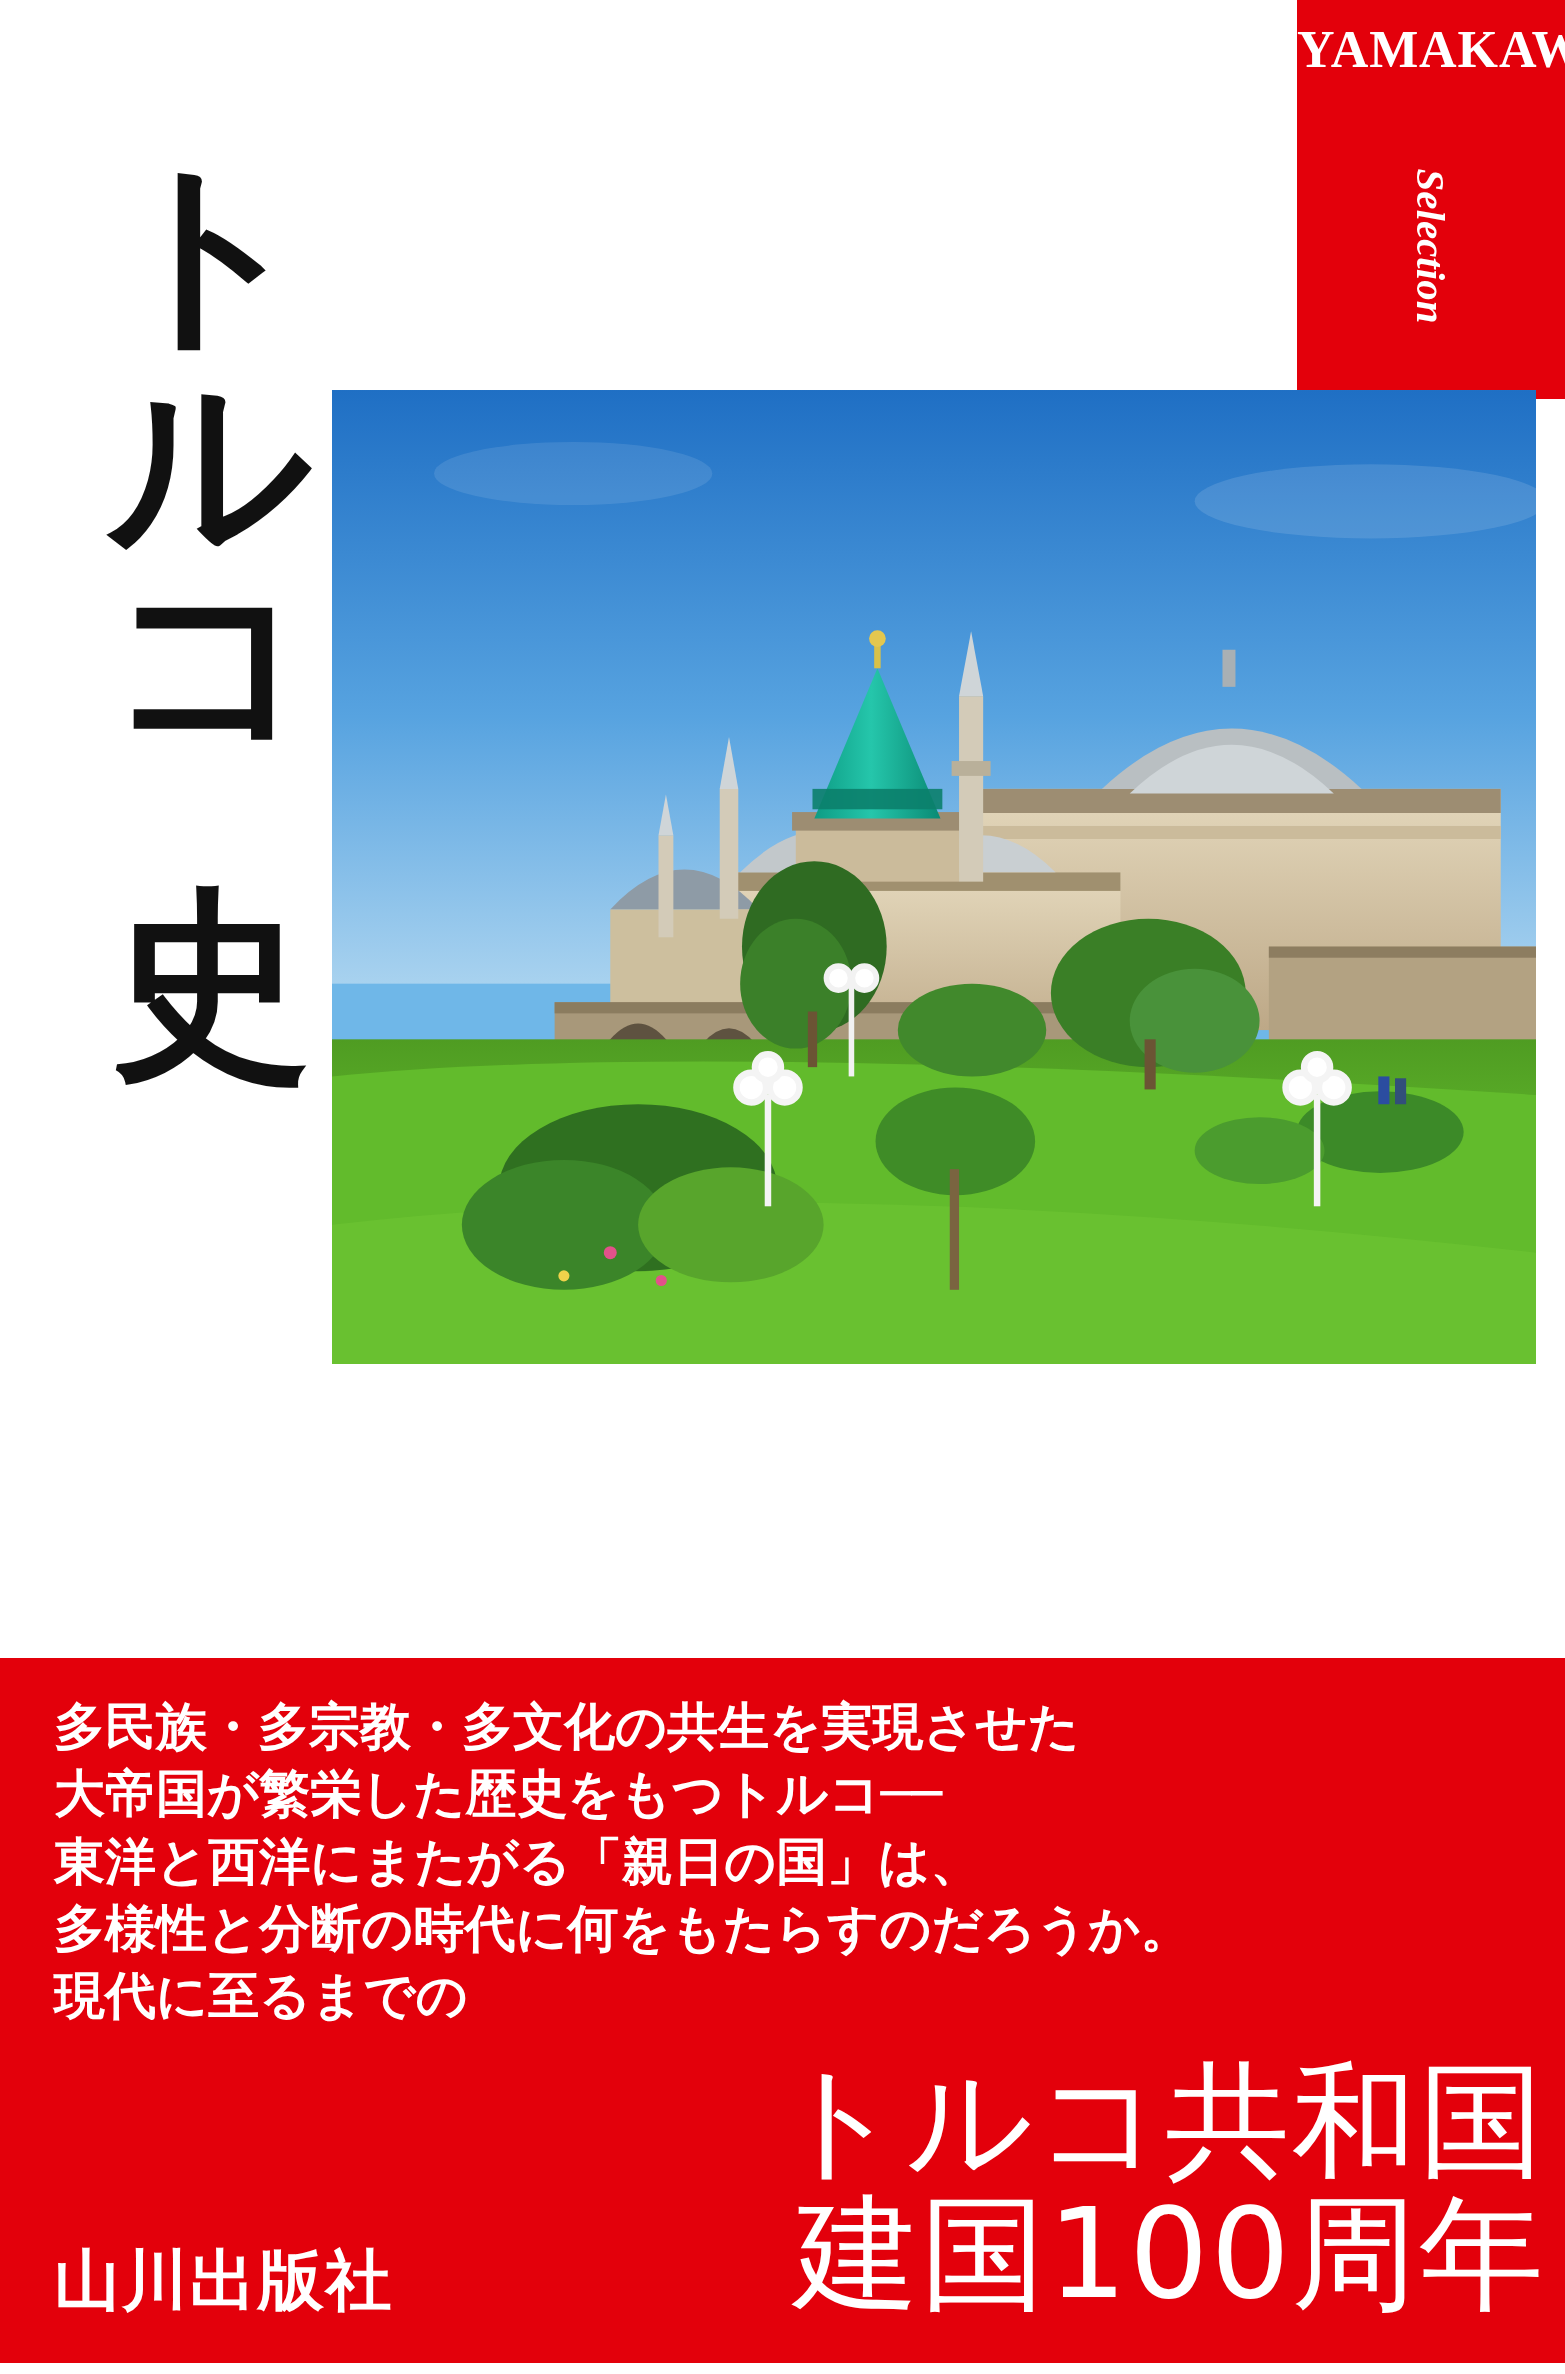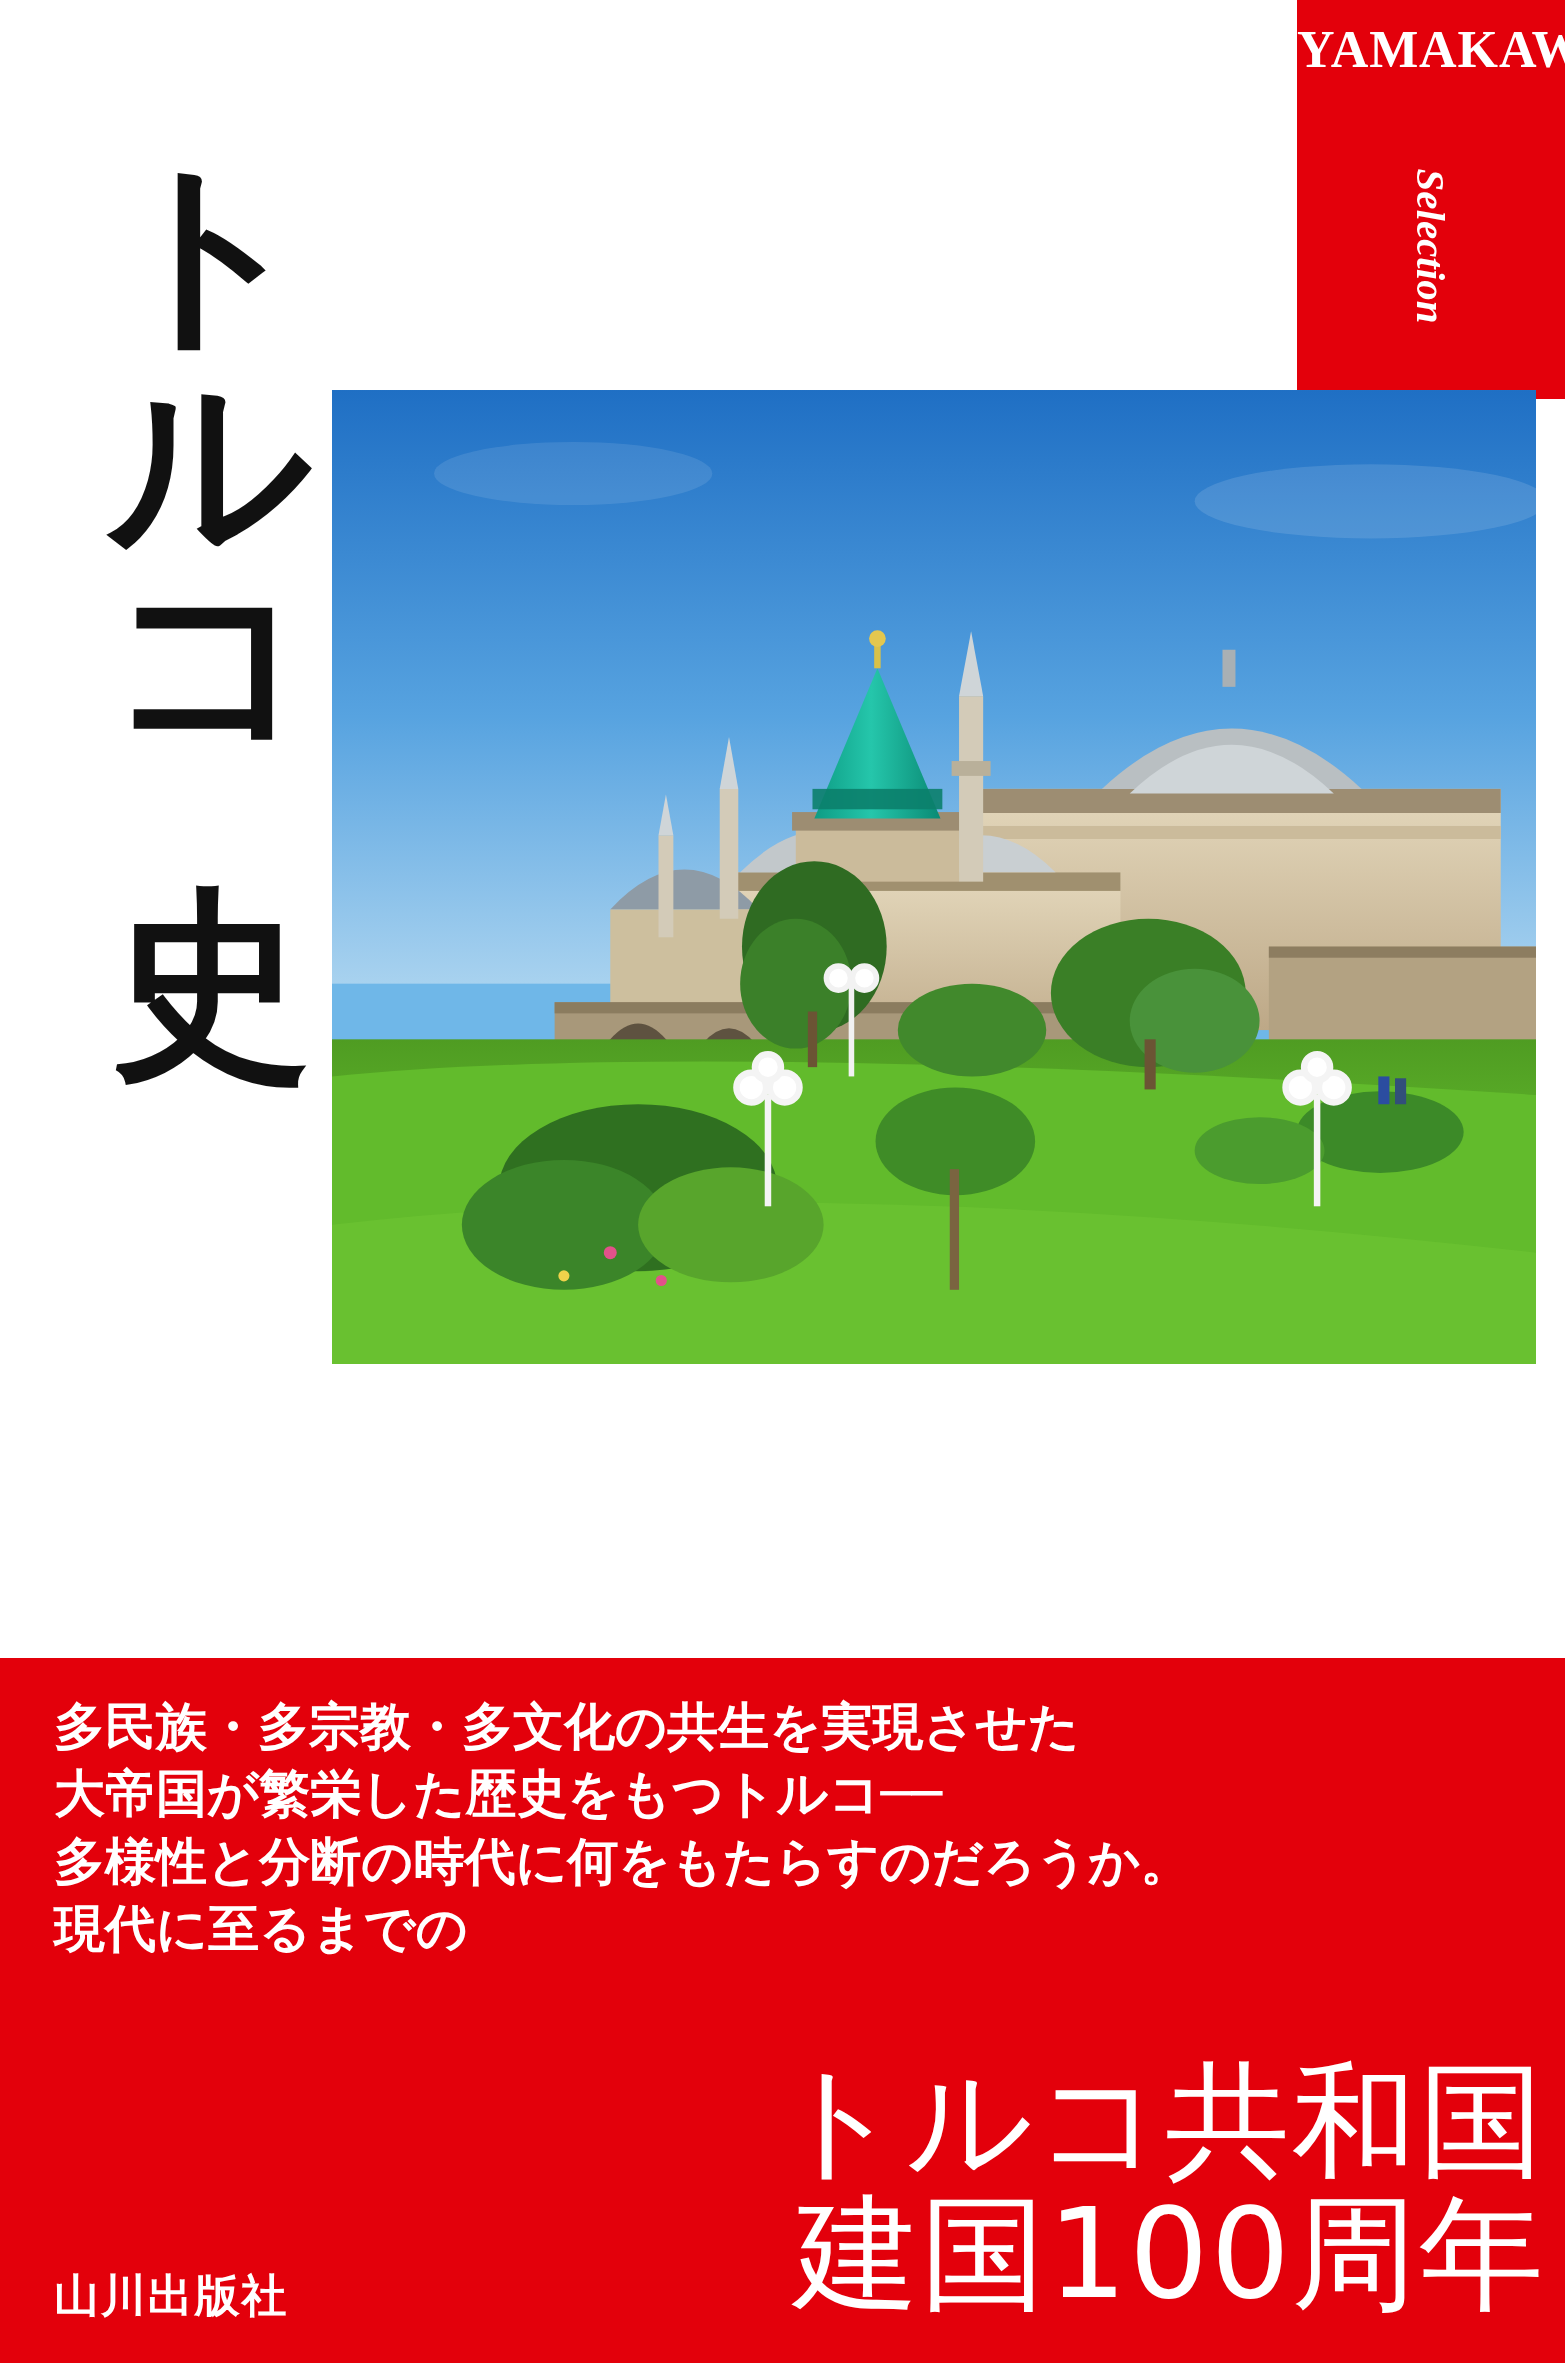--- a/index.html
+++ b/index.html
@@ -139,21 +139,21 @@
     letter-spacing: 1.9px;
   }
 
   .publisher {
     position: absolute;
     left: 54px;
     bottom: 37px;
     color: #ffffff;
     font-family: Liberation Mono, monospace;
     font-weight: bold;
-    font-size: 45px;
+    font-size: 66px;
     letter-spacing: 1.9px;
     white-space: nowrap;
   }
 </style>
 </head>
 <body>
 
 <div class="cover">
 
   <div class="brand-tab">
@@ -297,20 +297,21 @@
       <rect x="1128" y="740" width="12" height="30" fill="#2b4da0"></rect>
       <rect x="1146" y="742" width="12" height="28" fill="#324f7a"></rect>
     </svg>
   </div>
 
 
   <div class="obi">
     <div class="obi-copy">
       <div>多民族・多宗教・多文化の共生を実現させた</div>
       <div>大帝国が繁栄した歴史をもつトルコ──</div>
+      <div>東洋と西洋にまたがる「親日の国」は、</div>
       <div>多様性と分断の時代に何をもたらすのだろうか。</div>
       <div>現代に至るまでの</div>
     </div>
 
     <div class="obi-big">
       <div>トルコ共和国</div>
       <div>建国100周年</div>
     </div>
 
     <div class="publisher">山川出版社</div>

